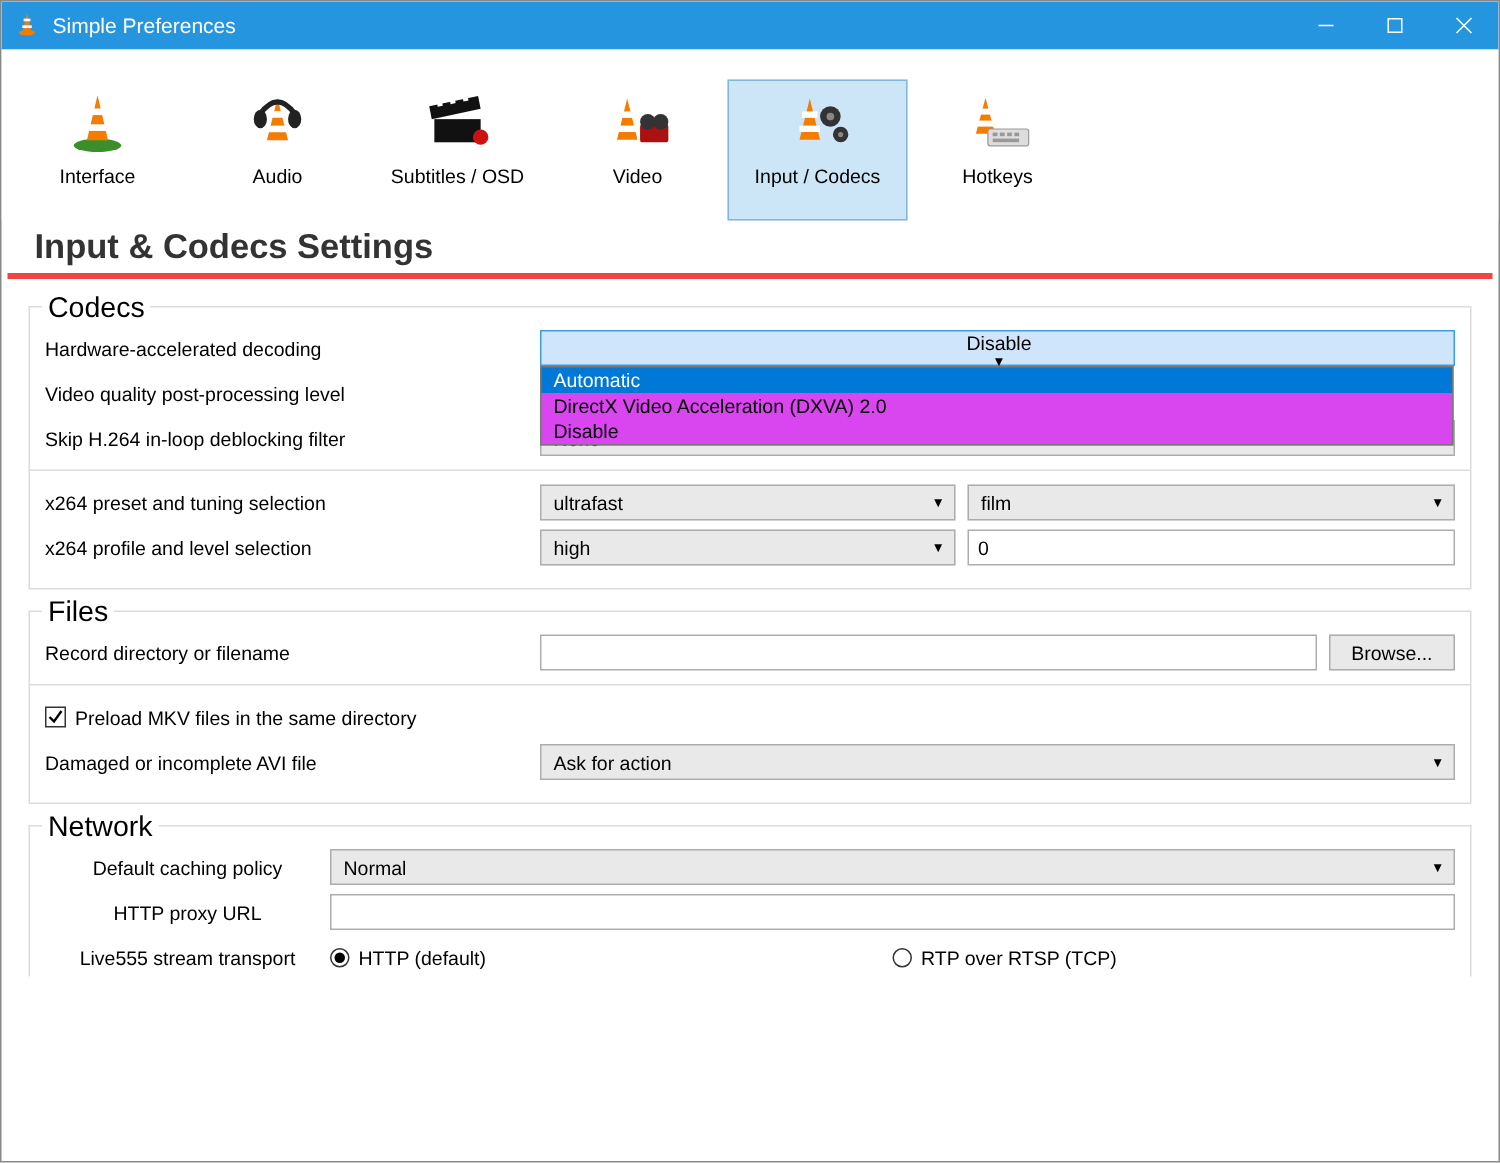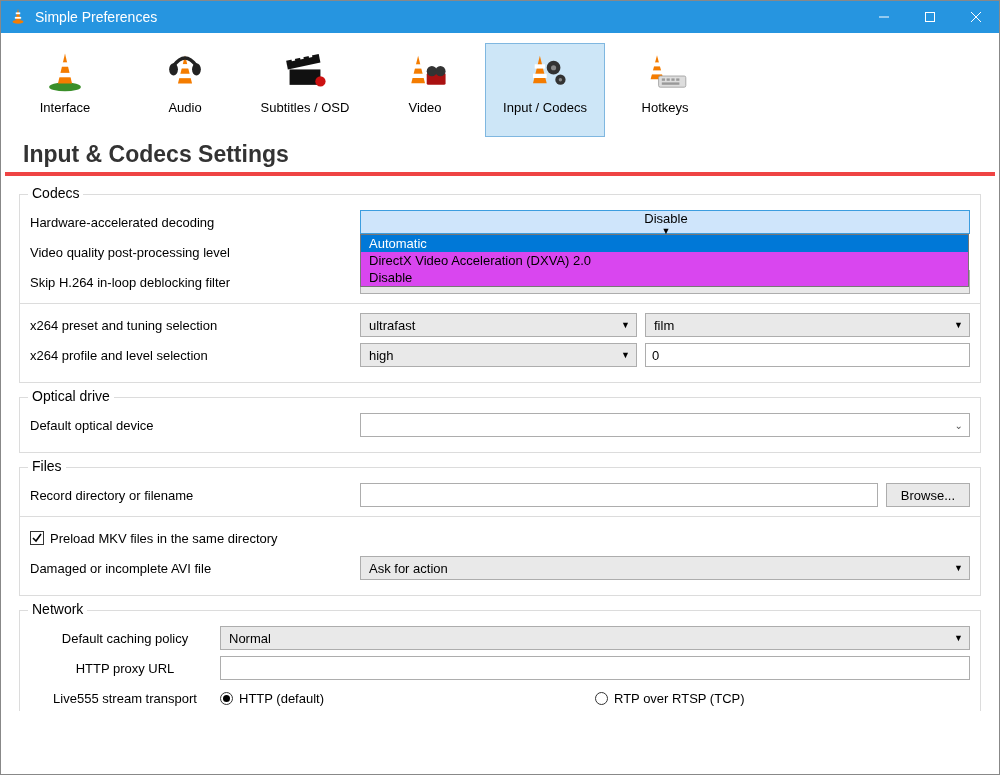--- a/index.html
+++ b/index.html
@@ -12,21 +12,21 @@
     padding:0 0 0 8px; justify-content:space-between;
   }
   .titlebar-left { display:flex; align-items:center; gap:8px; }
   .titlebar-title { color:#fff; font-size:14px; }
   .titlebar-buttons { display:flex; }
   .tb-btn { width:46px; height:32px; display:flex; align-items:center; justify-content:center; color:#fff; }
   .tb-btn svg { stroke:#fff; fill:none; stroke-width:1; }
 
   
   .cat-toolbar {
-    display:flex; gap:0; padding:10px 4px 0 4px; background:#fff;
+    display:flex; gap:0; padding:20px 4px 0 4px; background:#fff;
   }
   .cat-item {
     display:flex; flex-direction:column; align-items:center; justify-content:flex-start;
     width:120px; height:94px; border:1px solid transparent; padding-top:6px;
   }
   .cat-item.selected { background:#cde6f7; border:1px solid #7fb7e0; }
   .cat-label { margin-top:6px; font-size:13px; color:#000; }
   .cat-icon { width:48px; height:44px; display:flex; align-items:flex-end; justify-content:center; }
 
   
@@ -37,21 +37,21 @@
 
   .content { padding:4px 18px 0 18px; }
 
   
   .groupbox {
     border:1px solid #dcdcdc; margin:14px 0 0 0; padding:10px 10px 10px 10px;
     position:relative;
   }
   .groupbox-title {
     position:absolute; top:-10px; left:8px; background:#fff; padding:0 4px;
-    font-size:14px; color:#000;
+    font-size:19px; color:#000;
   }
   .row { display:flex; align-items:center; margin:4px 0; min-height:26px; }
   .lbl { width:330px; color:#000; }
   .lbl-short { width:190px; color:#000; }
   .ctrl-wide { flex:1; }
   .ctrl-half { flex:1; }
   .ctrl-small { width:325px; }
 
   .combo {
     height:24px; border:1px solid #adadad; background:#e9e9e9;
@@ -282,30 +282,20 @@
           <span>high</span>
           <span class="arrow">▼</span>
         </div>
         <div class="textinput ctrl-small">
           <span>0</span>
         </div>
       </div>
     </div>
   </div>
 
-  <div class="groupbox">
-    <div class="groupbox-title">Optical drive</div>
-    <div class="row">
-      <div class="lbl">Default optical device</div>
-      <div class="combo combo-white ctrl-wide">
-        <span></span>
-        <span style="font-size:10px;color:#555;">⌄</span>
-      </div>
-    </div>
-  </div>
 
   <div class="groupbox">
     <div class="groupbox-title">Files</div>
     <div class="row">
       <div class="lbl">Record directory or filename</div>
       <div class="textinput ctrl-wide">
         <span></span>
       </div>
       <div class="button">
         <span>Browse...</span>

